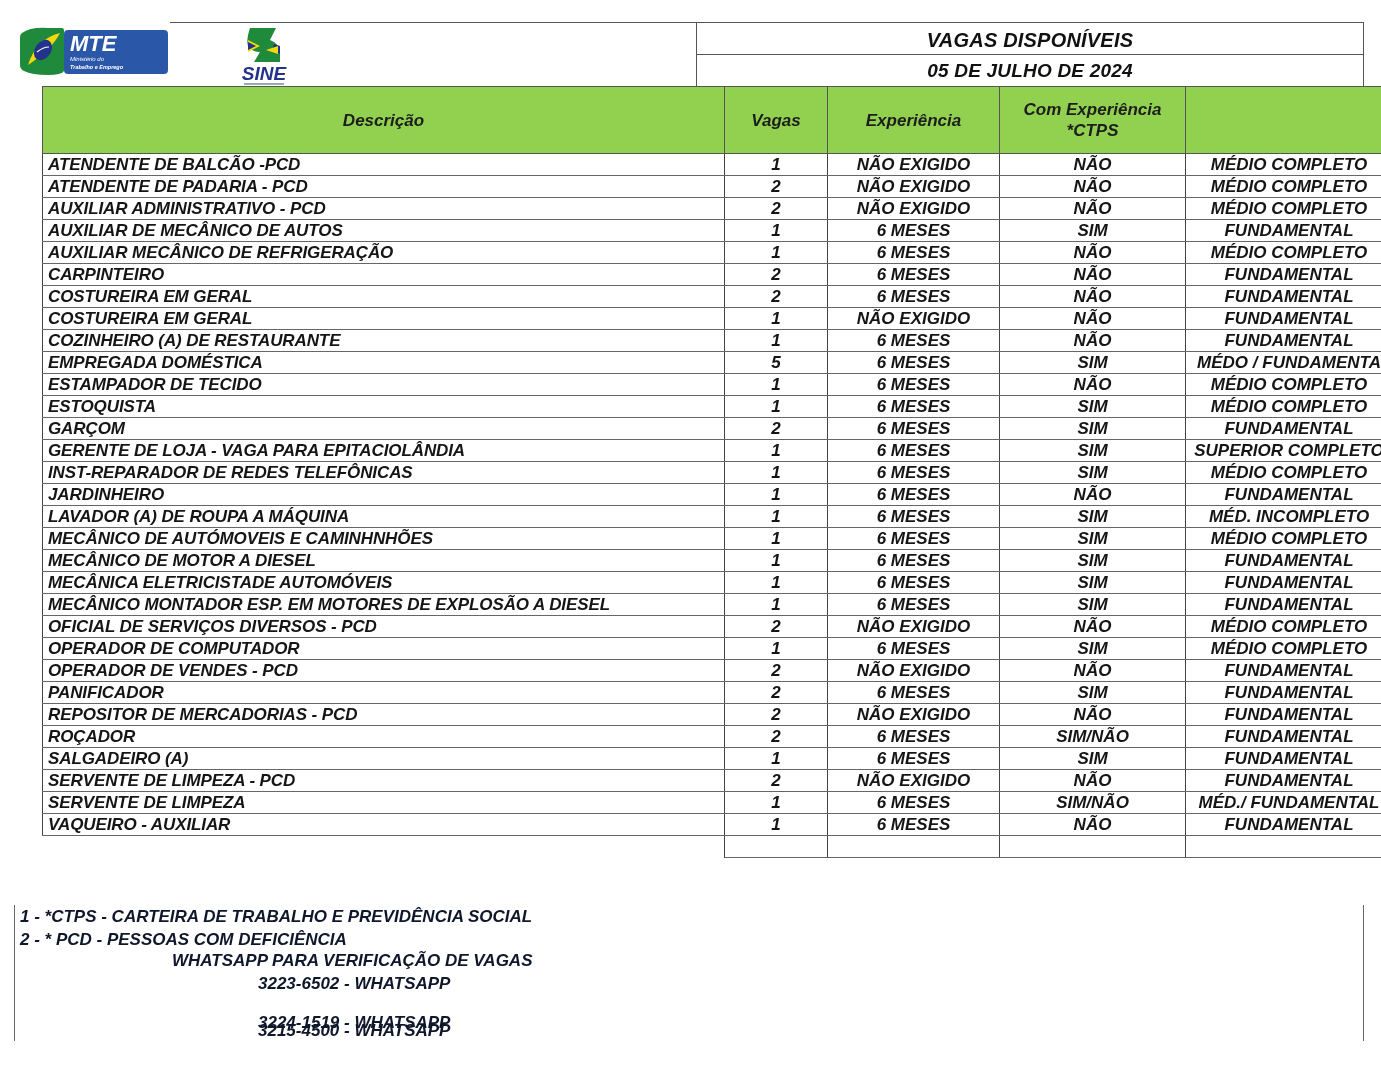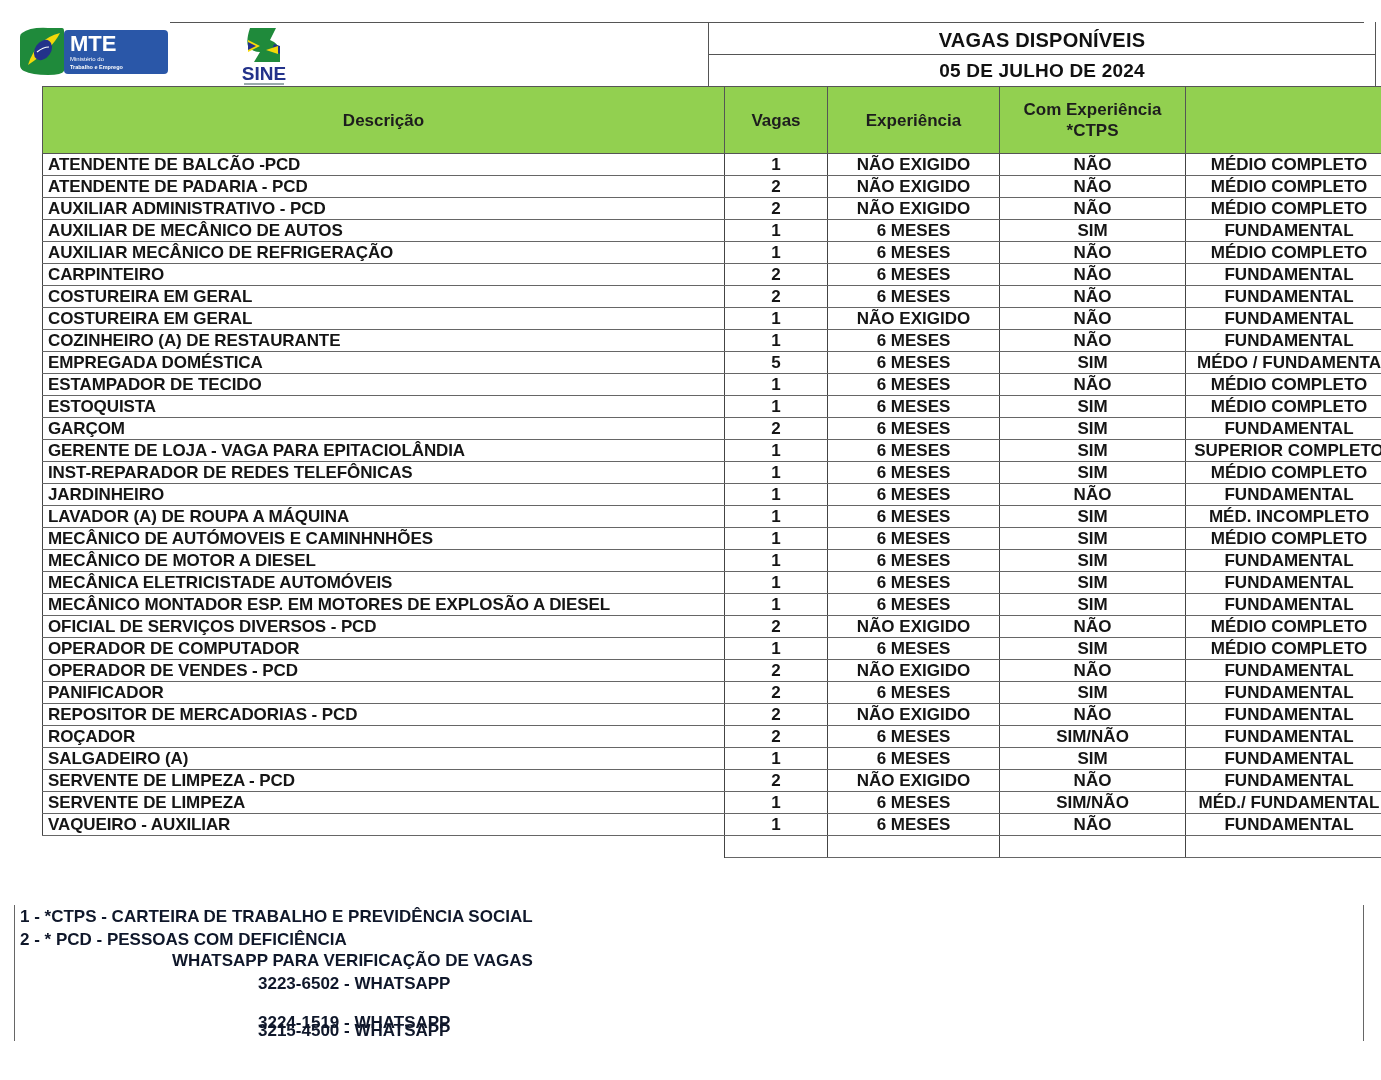--- a/index.html
+++ b/index.html
@@ -1,28 +1,28 @@
 <!DOCTYPE html>
 <html><head>
   <meta charset="utf-8">
   <style>
     html, body { margin: 0; padding: 0; background: #ffffff; }
     body {
       width: 1381px; height: 1080px; position: relative; overflow: hidden;
       font-family: "Liberation Sans", sans-serif; color: #111;
     }
-    .sheet { position: absolute; left: 0; top: 0; width: 1381px; height: 1080px; }
+    .sheet { position: absolute; left: 0; top: 0; width: 1381px; height: 1080px; font-style: italic; }
 
     
     .logo-area { position: absolute; left: 14px; top: 22px; width: 682px; height: 64px; }
     .top-line { position: absolute; left: 170px; top: 22px; width: 1194px; height: 0; border-top: 1.5px solid #555; }
     .mte-logo { position: absolute; left: 4px; top: 3px; width: 152px; height: 52px; }
     .sine-logo { position: absolute; left: 220px; top: 2px; width: 60px; height: 62px; }
 
-    .title-box { position: absolute; left: 696px; top: 22px; width: 668px; height: 73px; border-left: 1.5px solid #555; border-right: 1.5px solid #555; box-sizing: border-box; margin-left: 12px; }
+    .title-box { position: absolute; left: 696px; top: 22px; width: 668px; height: 73px; border-left: 1.5px solid #555; border-right: 1.5px solid #555; box-sizing: border-box; }
     .title-row { position: absolute; left: 0; width: 100%; text-align: center; font-weight: bold; font-size: 20px; letter-spacing: 0.2px; }
     .title-row.r1 { top: 4px; height: 28px; line-height: 28px; border-bottom: 1.5px solid #555; }
     .title-row.r2 { top: 34px; height: 30px; line-height: 30px; font-size: 19px; }
 
     
     table.jobs { position: absolute; left: 14px; top: 86px; border-collapse: collapse; table-layout: fixed; width: 1350px; margin-left: 28px; }
     table.jobs col.c-desc { width: 682px; }
     table.jobs col.c-vagas { width: 103px; }
     table.jobs col.c-exp { width: 172px; }
     table.jobs col.c-ctps { width: 186px; }

